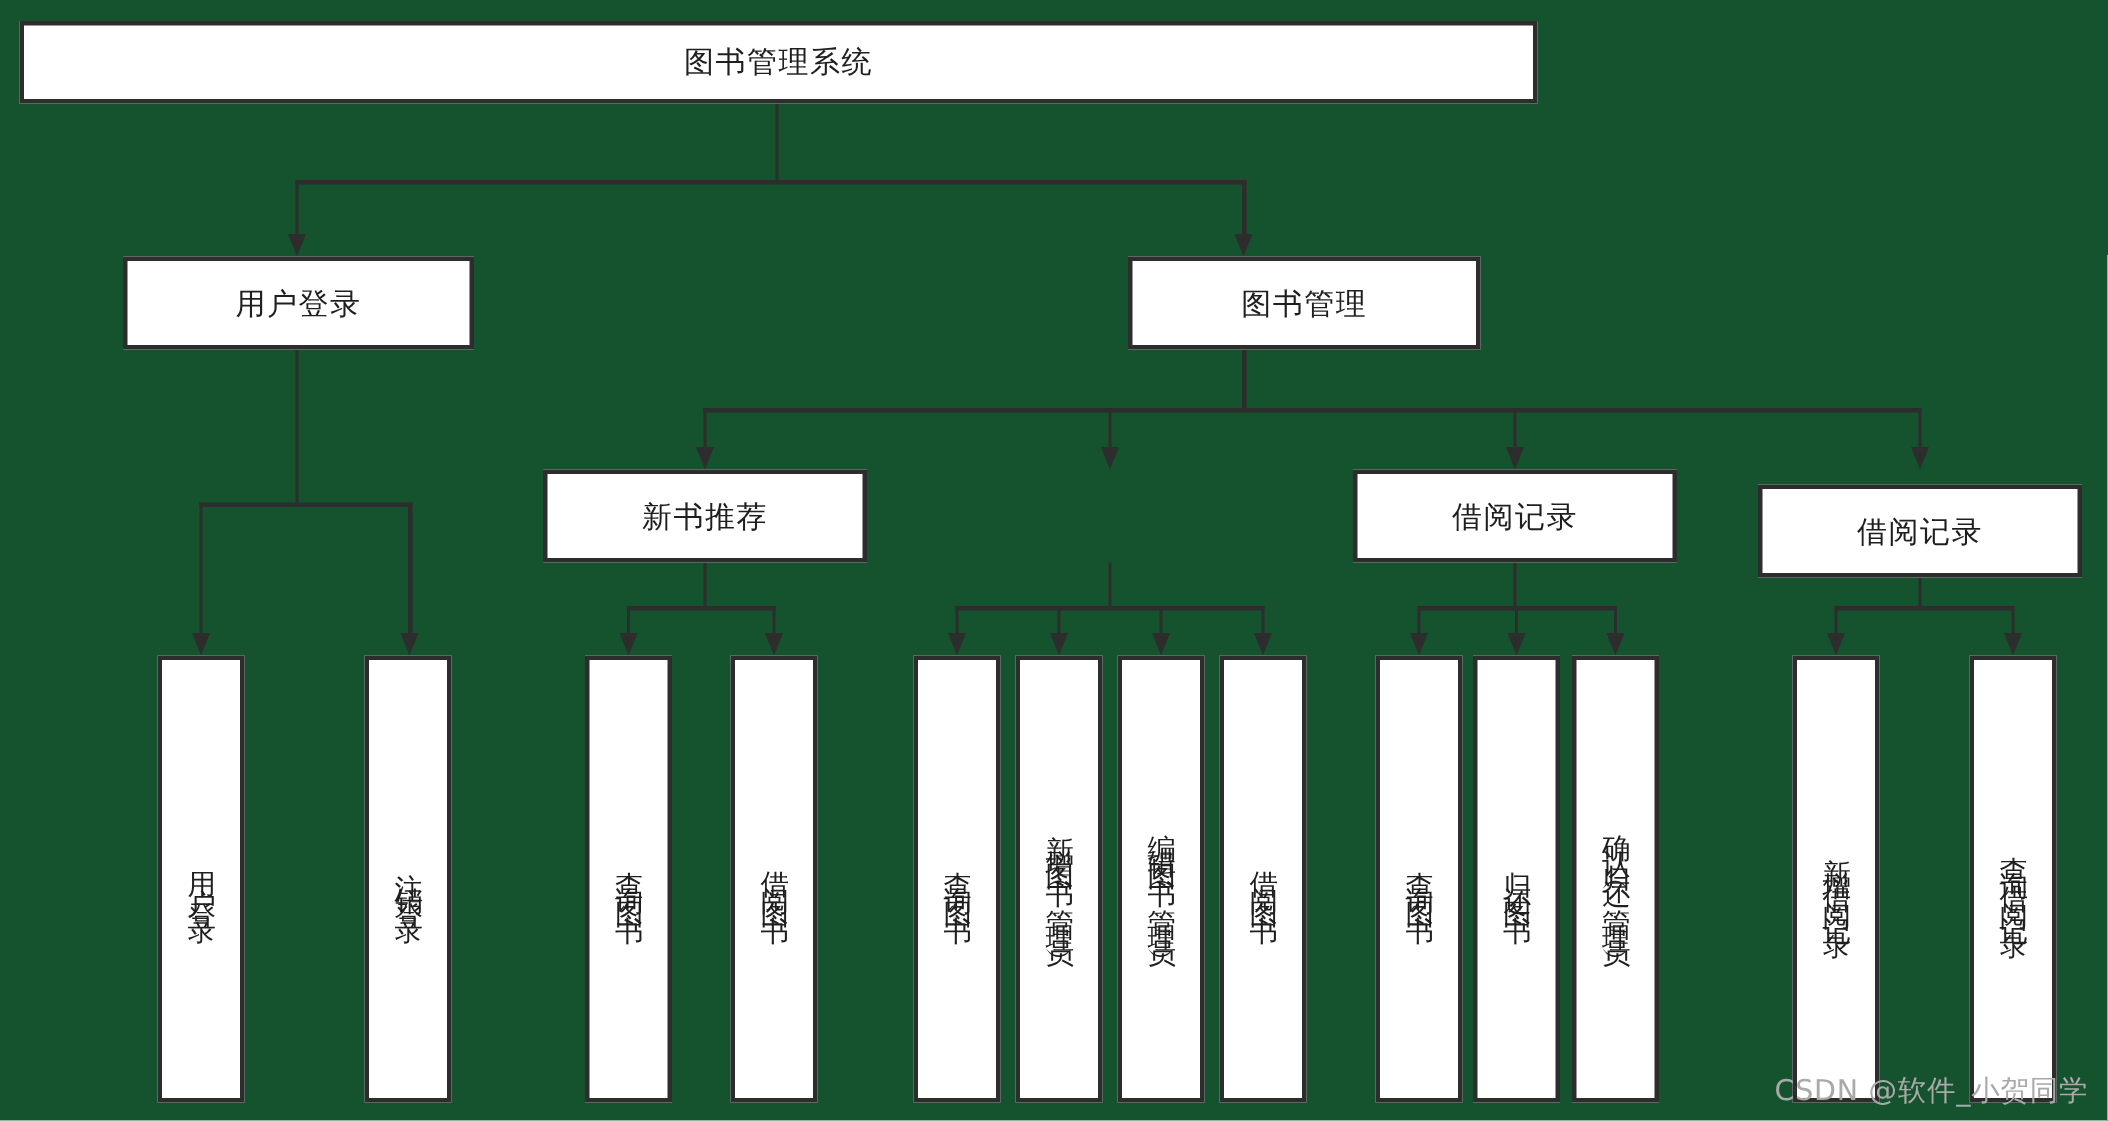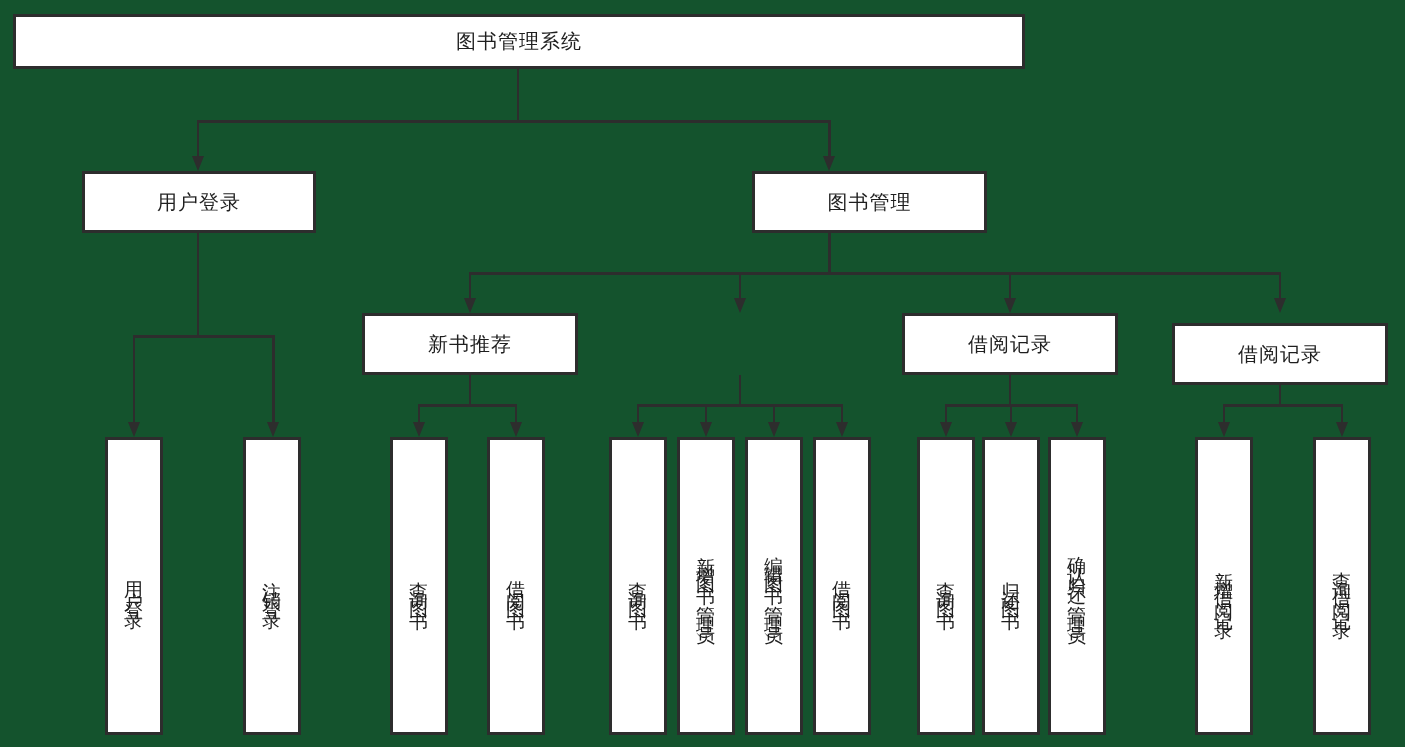--- a/index.html
+++ b/index.html
@@ -203,14 +203,15 @@
     <span>确认归还（管理员）</span>
   </div>
 
   <div class="vbox" style="left:1195px; top:437px; width:58px; height:298px;">
     <span>新增借阅记录</span>
   </div>
   <div class="vbox" style="left:1313px; top:437px; width:58px; height:298px;">
     <span>查询借阅记录</span>
   </div>
 
+  <div class="watermark">CSDN @软件_小贺同学</div>
 
 </div>
 
 </body></html>

